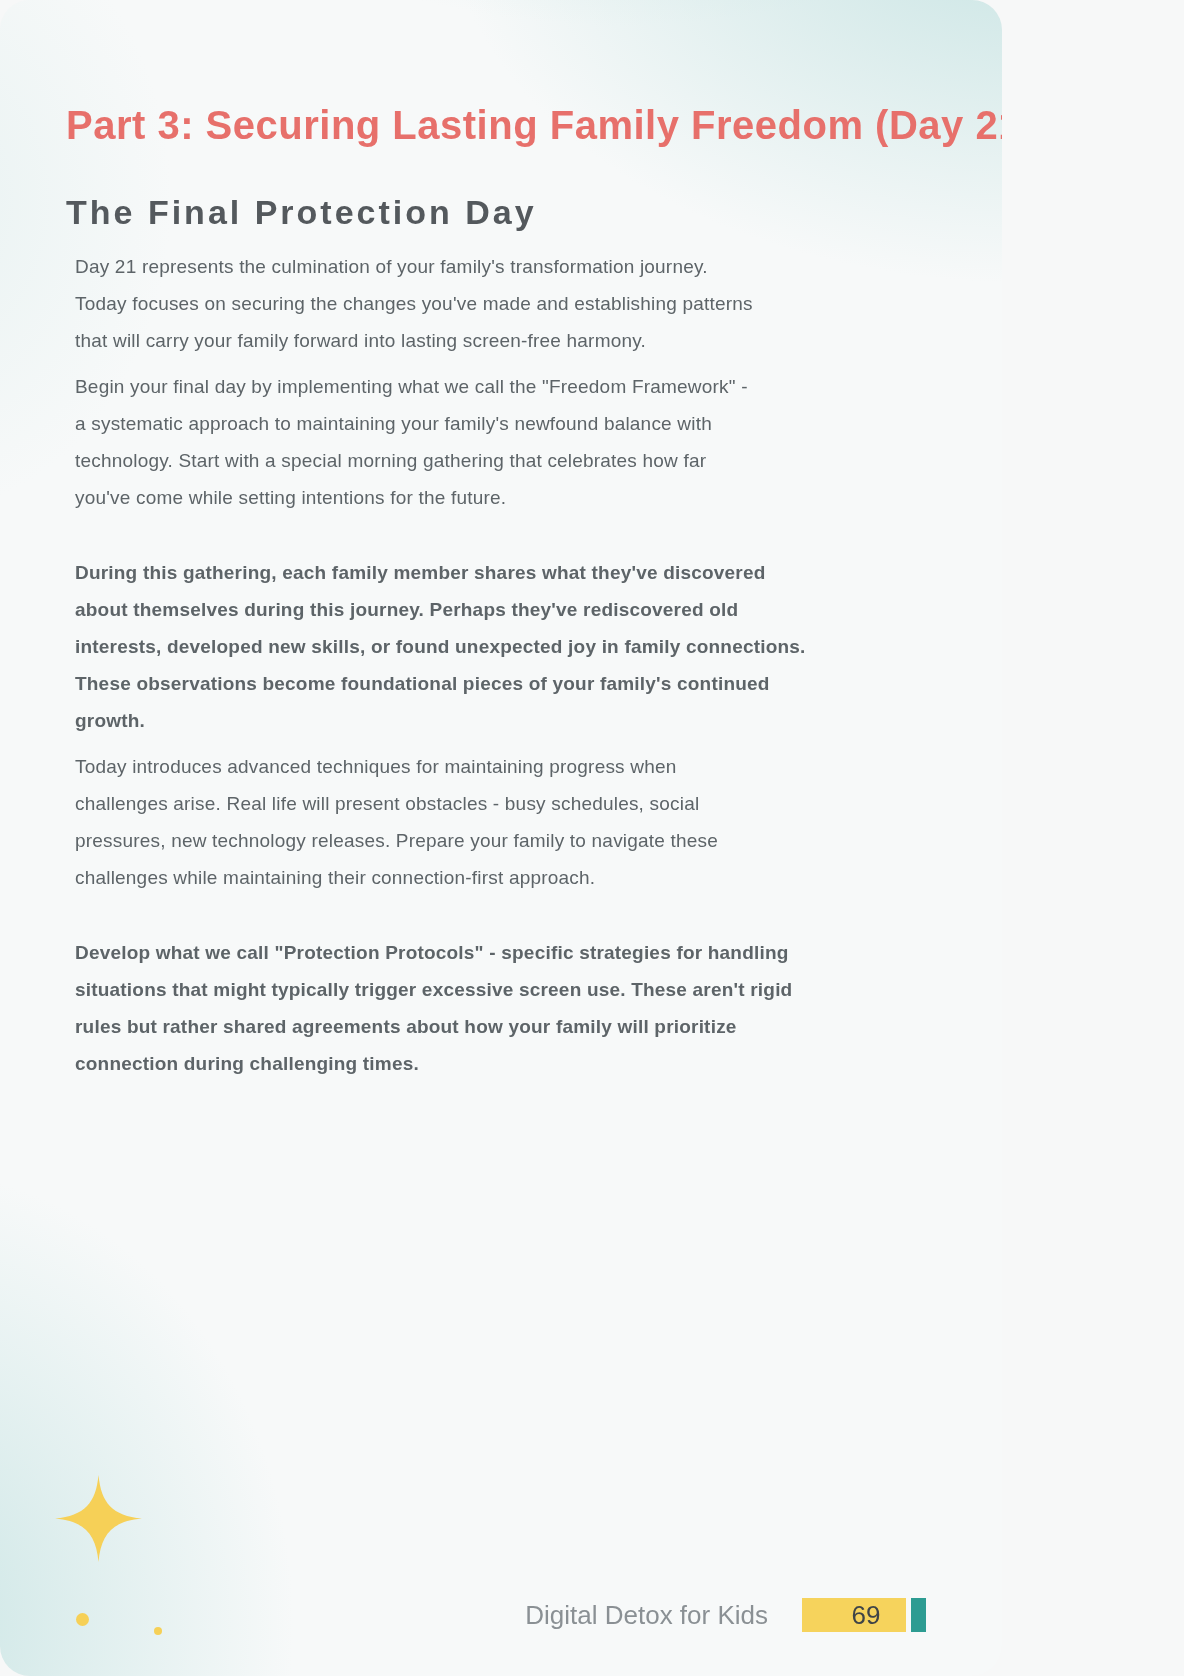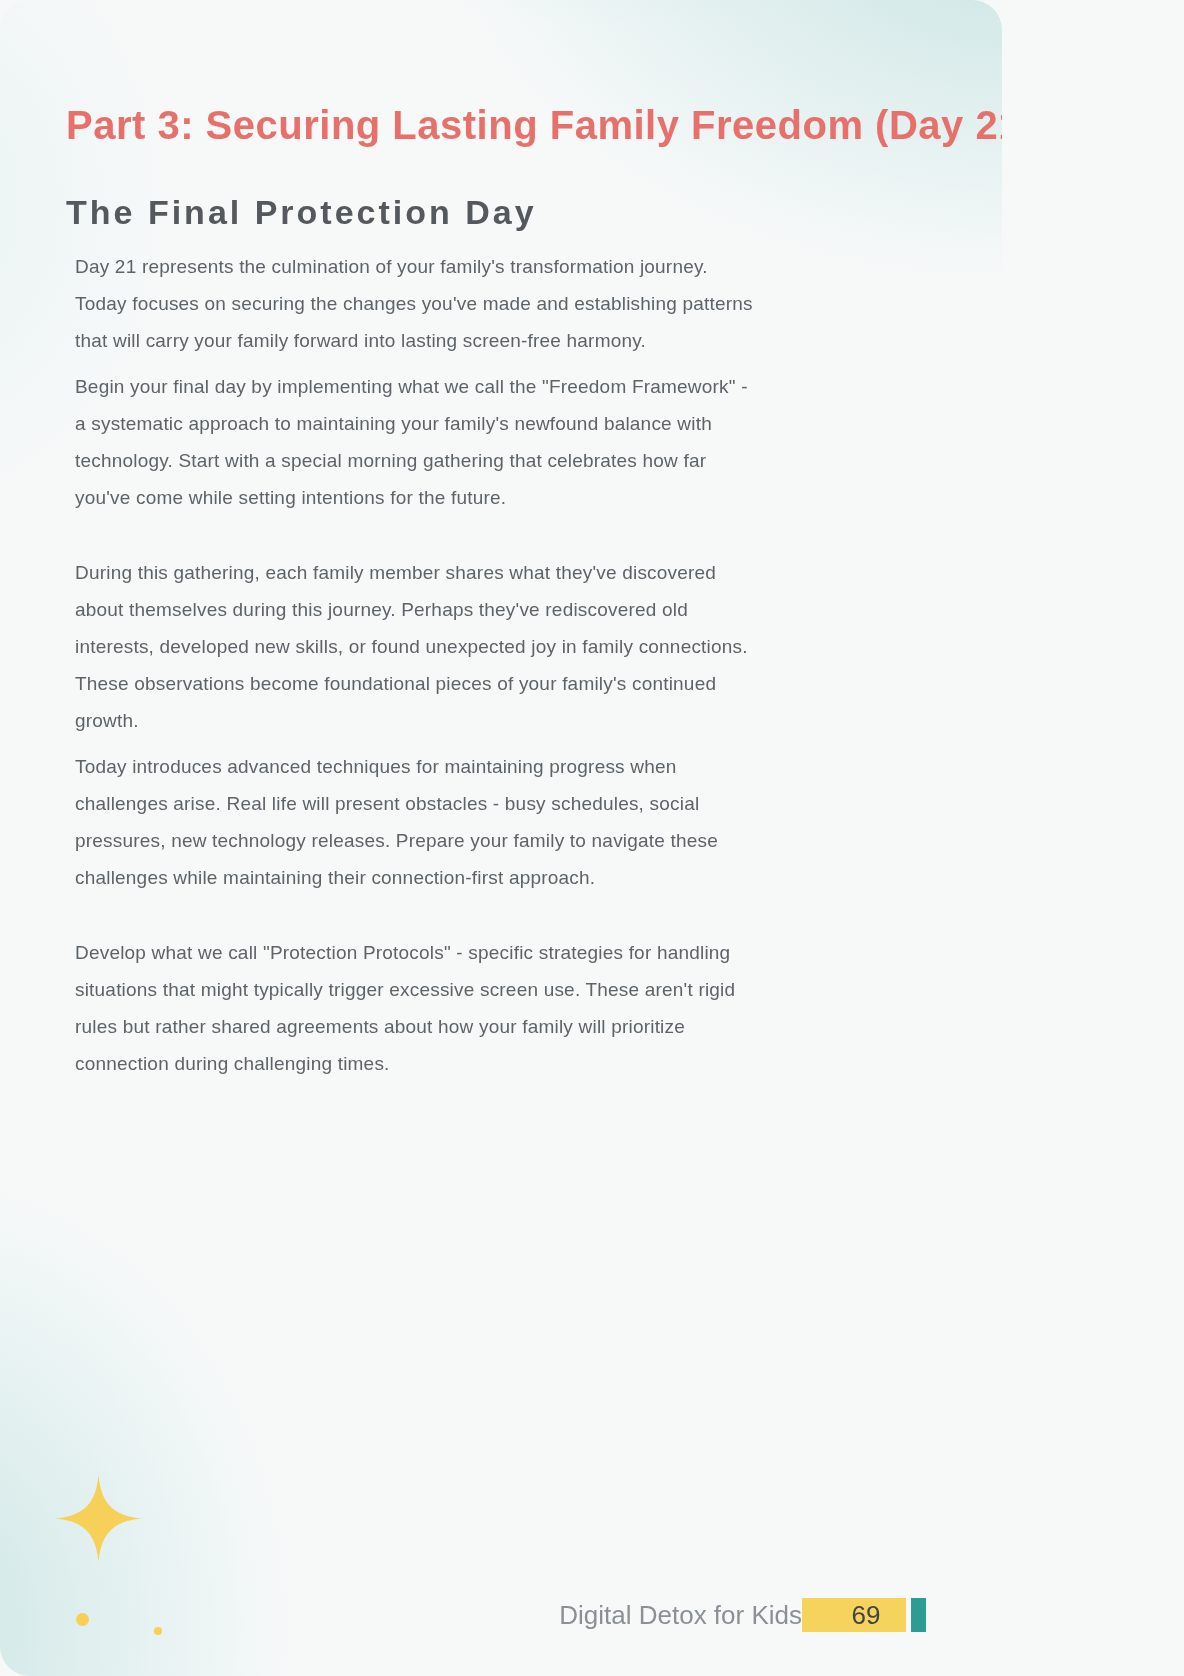--- a/index.html
+++ b/index.html
@@ -49,33 +49,35 @@
   p.body-par {
     margin: 9px;
     font-size: 19px;
     line-height: 37px;
     letter-spacing: 0.2px;
     color: #5d6468;
     white-space: pre-line;
   }
   p.body-par + p.body-par {
     margin-top: 38px;
+    font-weight: bold;
   }
 
   
   .footer {
     position: absolute;
     top: 1598px;
     right: 76px;
     display: flex;
     align-items: center;
   }
   .footer .book-title {
     font-size: 26px;
     color: #8a9094;
+    margin-right: 34px;
   }
   .footer .page-badge {
     width: 80px;
     height: 34px;
     background: #f6d35c;
     color: #3f4447;
     font-size: 26px;
     display: flex;
     align-items: center;
     justify-content: center;

